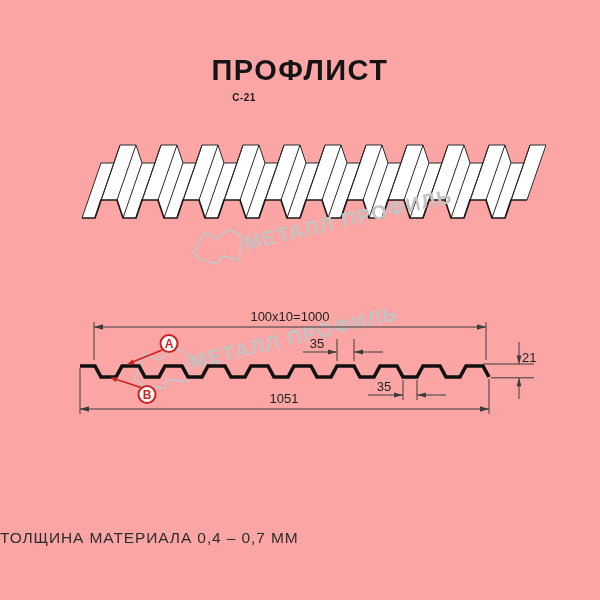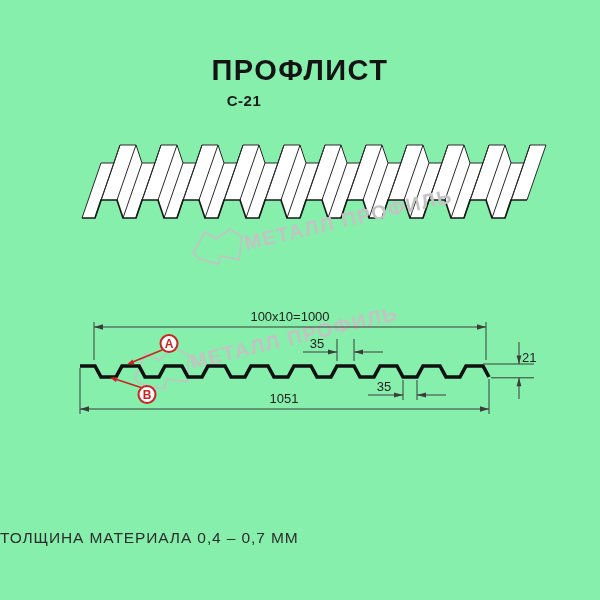--- a/index.html
+++ b/index.html
@@ -1,26 +1,26 @@
 <!DOCTYPE html>
 <html><head>
 <meta charset="utf-8">
 <style>
   html,body{margin:0;padding:0;background:#ffffff;}
   .page{
     position:relative;width:600px;height:600px;overflow:hidden;
-    background:#86efac;font-family:"Liberation Sans",sans-serif;
+    background:#fca5a5;font-family:"Liberation Sans",sans-serif;
   }
   .title{
     position:absolute;left:0;top:54px;width:600px;text-align:center;
     font-size:29px;font-weight:700;letter-spacing:1.5px;color:#141414;
   }
   .model{
     position:absolute;left:0;top:92px;width:488px;text-align:center;
-    font-size:15px;font-weight:700;letter-spacing:0.5px;color:#1d1d1d;
+    font-size:10px;font-weight:700;letter-spacing:0.5px;color:#1d1d1d;
   }
   .thickness{
     position:absolute;left:0;top:529px;width:600px;
     font-size:15.5px;font-weight:400;letter-spacing:0.9px;color:#2d2d2d;
   }
   svg.diagram{position:absolute;left:0;top:0;}
   text.dim{font-family:"Liberation Sans",sans-serif;font-size:13px;fill:#222222;}
   text.callout{font-family:"Liberation Sans",sans-serif;font-size:12px;font-weight:700;fill:#cc2222;}
   text.wm{font-family:"Liberation Sans",sans-serif;font-size:20px;font-weight:700;
           letter-spacing:1.5px;fill:#c3c3c3;}

